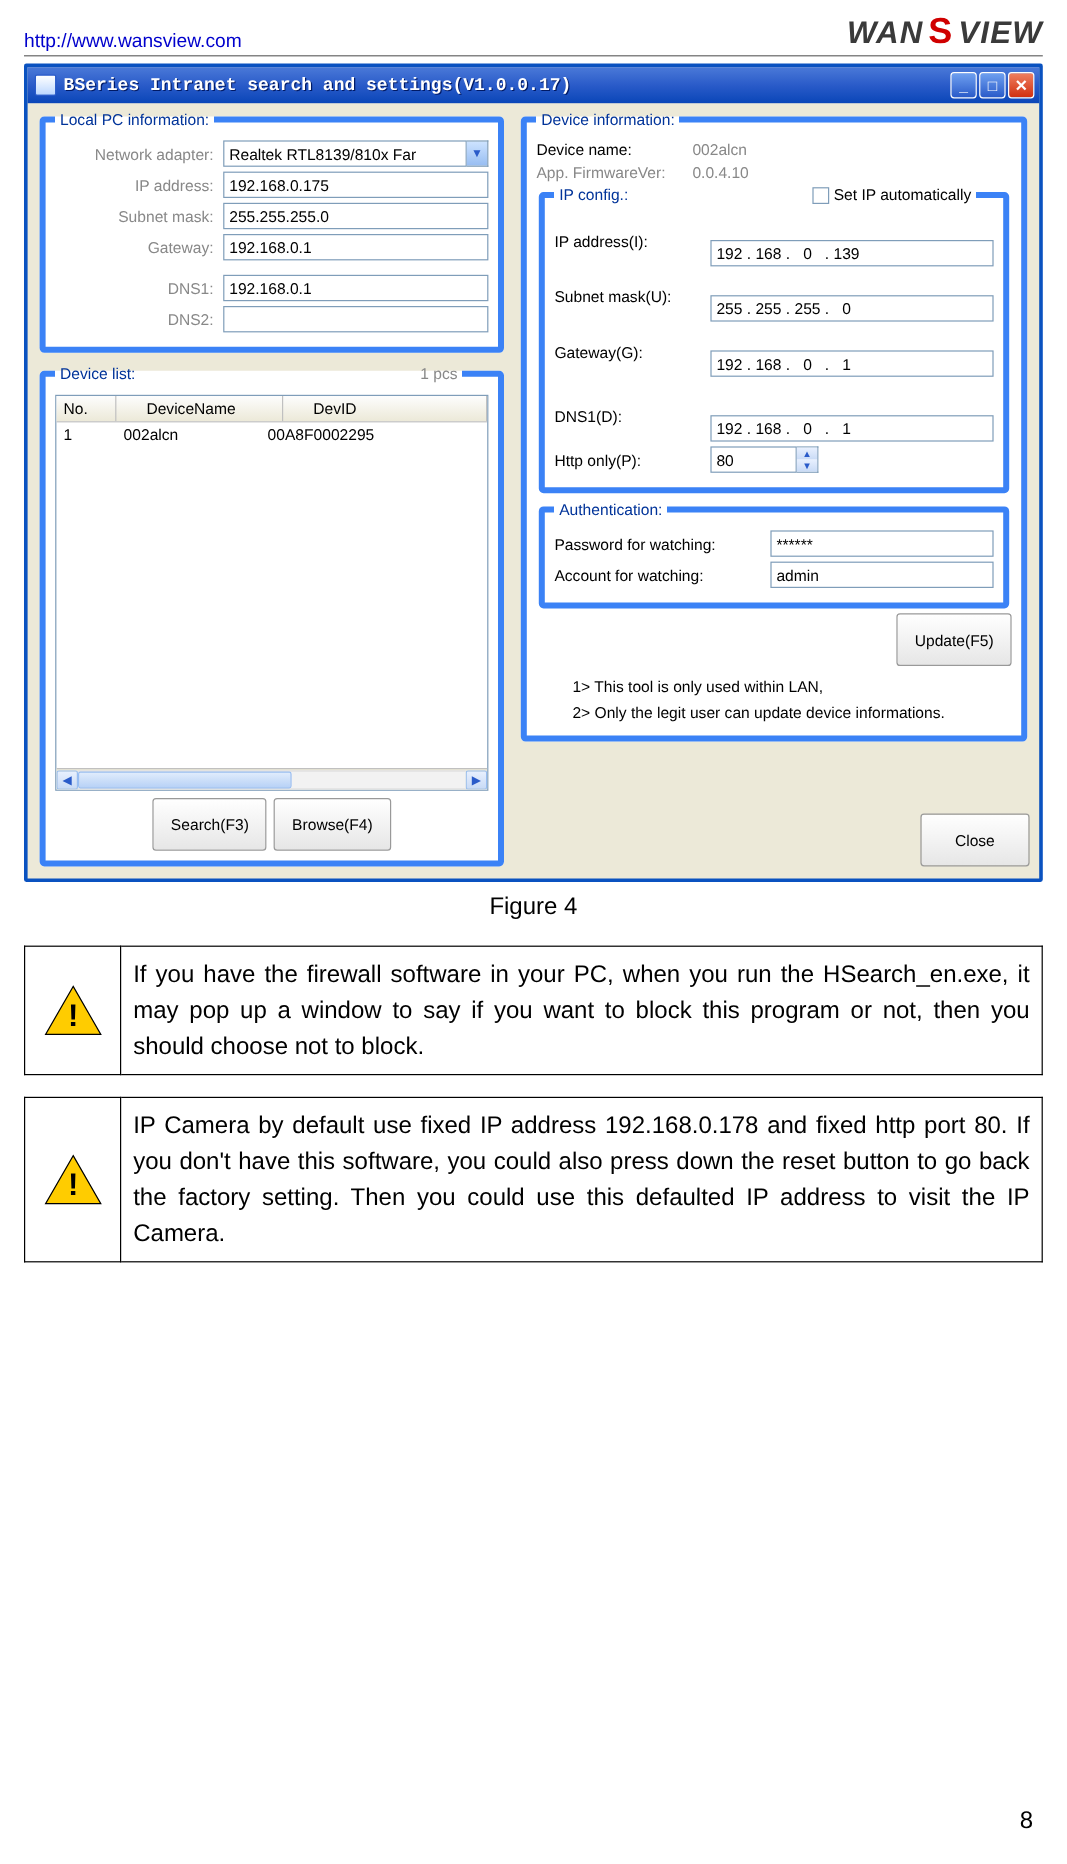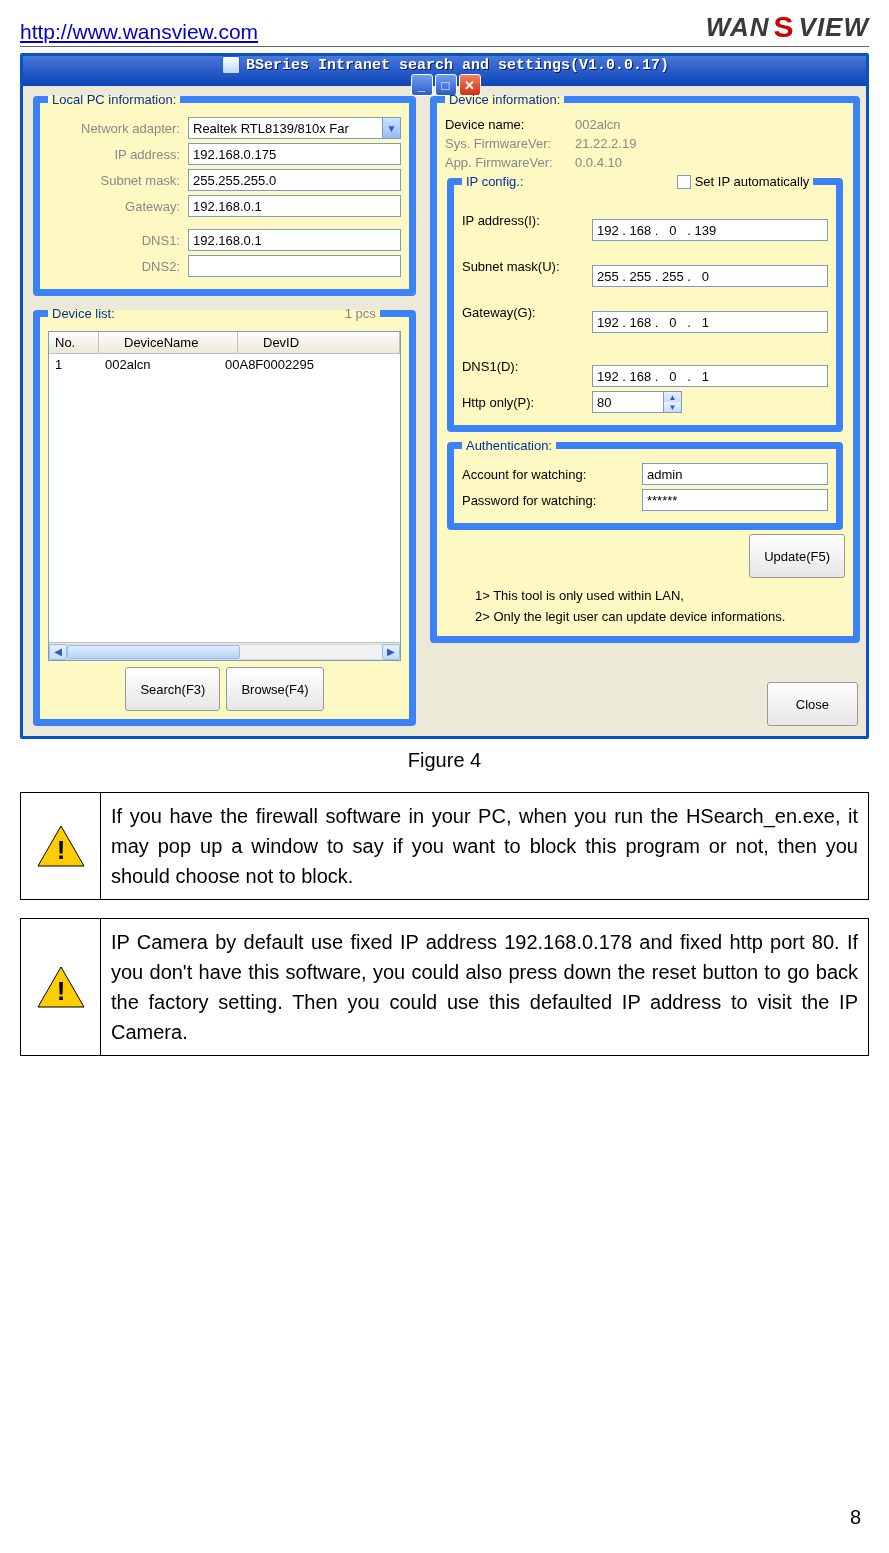--- a/index.html
+++ b/index.html
@@ -6,35 +6,35 @@
   body {
     margin: 0;
     font-family: Arial, sans-serif;
     background: #fff;
     width: 889px;
     padding: 10px 20px 20px 20px;
     position: relative;
     min-height: 1553px;
   }
   .header-row { display: flex; justify-content: space-between; align-items: flex-end; border-bottom: 1px solid #666; padding-bottom: 2px; margin-bottom: 6px;}
-  .url-link { color: #0000cc; text-decoration: underline; font-size: 21px; text-align: right; }
+  .url-link { color: #0000cc; font-size: 16px; text-align: right; }
   .brand-logo { font-size: 26px; font-weight: bold; font-style: italic; letter-spacing: 1px; color: #3a3a3a; display:flex; align-items:center; gap:2px;}
   .brand-logo .s-cube { font-style: normal; color: #d00000; font-size: 30px; font-weight: 900; padding:0 2px;}
   .app-window { border: 3px solid #0a52c0; border-radius: 2px; background: #ece9d8; font-family: Tahoma, Arial, sans-serif; font-size: 13px; color: #000; margin-bottom: 10px;}
-  .titlebar { background: linear-gradient(#4a79d8,#2a5bc9 50%,#0a46b8); height: 30px; display: flex; align-items: center; justify-content: space-between; padding: 0 4px 0 6px; color: #fff; font-weight: bold; font-size: 15px; flex-direction: column;}
+  .titlebar { background: linear-gradient(#4a79d8,#2a5bc9 50%,#0a46b8); height: 30px; display: flex; align-items: center; justify-content: space-between; padding: 0 4px 0 6px; color: #fff; font-weight: bold; font-size: 15px;}
   .titlebar-left { display:flex; align-items:center; gap:6px;}
   .titlebar-icon { width:18px; height:18px; background: linear-gradient(#fff,#bcd7ff); border:1px solid #2a5bc9; border-radius:2px;}
   .titlebar-buttons { display:flex; gap:2px;}
   .tb-btn { width:22px; height:22px; border:1px solid #fff; border-radius:3px; display:flex; align-items:center; justify-content:center; font-weight:bold; font-size:13px; color:#fff;}
   .tb-min, .tb-max { background: linear-gradient(#6fa0f0,#2a5bc9);}
   .tb-close { background: linear-gradient(#f08060,#d03010);}
   .app-body { padding: 6px 8px 10px 8px; display:flex; gap:10px;}
   .col-left { width: 48%; display:flex; flex-direction:column; gap:10px;}
   .col-right { width: 52%; display:flex; flex-direction:column; gap:8px;}
-  fieldset.group { border:7px solid #3b82f6; border-radius:4px; padding:6px 8px 8px 8px; background:#fef9c3;}
+  fieldset.group { border:5px solid #3b82f6; border-radius:4px; padding:6px 8px 8px 8px; background:#ffffff;}
   fieldset.group > legend { color:#003399; padding:0 4px; font-size:13px;}
   .form-row { display:flex; align-items:center; margin:4px 0;}
   .form-label { flex:0 0 140px; text-align:right; color:#888; padding-right:8px;}
   .form-label-dark { flex:0 0 180px; text-align:left; color:#000; padding-right:4px;}
   .form-label-dark.w150 { flex:0 0 130px;}
   .text-input { flex:1; height:22px; border:1px solid #7f9db9; background:#fff; padding:0 4px; font-size:13px;}
   .text-input.readonly { background:#fff; color:#000;}
   .ip-input { flex:1; height:22px; border:1px solid #7f9db9; background:#fff; padding:0 4px; font-size:13px; text-align:left;margin-top:20px;}
   .combo { display:flex; align-items:center; }
   .combo .text-input { flex:1;}
@@ -168,24 +168,20 @@
     </div>
 
     <div class="col-right">
       <fieldset class="group">
         <legend>Device information:</legend>
         <div class="form-row">
           <div class="form-label-dark w150" style="color:#000;">Device name:</div>
           <div class="dev-info-val">002alcn</div>
         </div>
         <div class="form-row">
-          <div class="form-label-dark w150" style="color:#888;">Sys. FirmwareVer:</div>
-          <div class="dev-info-val">21.22.2.19</div>
-        </div>
-        <div class="form-row">
           <div class="form-label-dark w150" style="color:#888;">App. FirmwareVer:</div>
           <div class="dev-info-val">0.0.4.10</div>
         </div>
 
         <fieldset class="group" style="margin-top:4px;">
           <legend style="width:96%;">
             <span class="ipconfig-legend">
               <span>IP config.:</span>
               <span class="checkbox-wrap">
                 <span class="checkbox-box"></span>
@@ -217,26 +213,26 @@
                 <div>▲</div>
                 <div>▼</div>
               </div>
             </div>
           </div>
         </fieldset>
 
         <fieldset class="group" style="margin-top:6px;">
           <legend>Authentication:</legend>
           <div class="form-row">
+            <div class="form-label-dark">Password for watching:</div>
+            <input class="text-input" value="******" style="">
+          </div>
+          <div class="form-row">
             <div class="form-label-dark">Account for watching:</div>
             <input class="text-input" value="admin" style="">
-          </div>
-          <div class="form-row">
-            <div class="form-label-dark">Password for watching:</div>
-            <input class="text-input" value="******" style="">
           </div>
         </fieldset>
 
         <div class="right-btn-row">
           <button class="btn">Update(F5)</button>
         </div>
 
         <div class="tips-block">
           <div class="tips-text">
             <div>1&gt; This tool is only used within LAN,</div>

